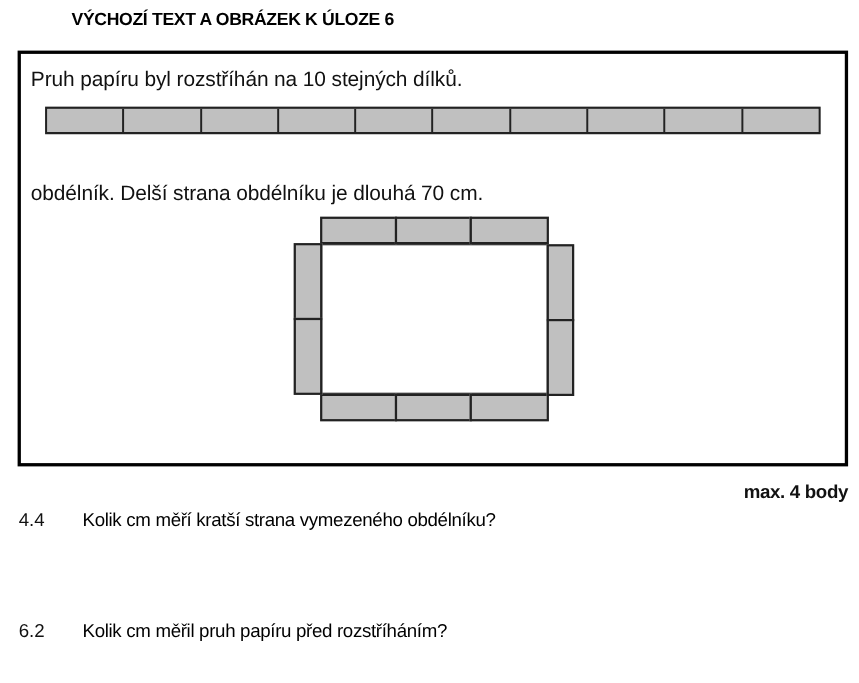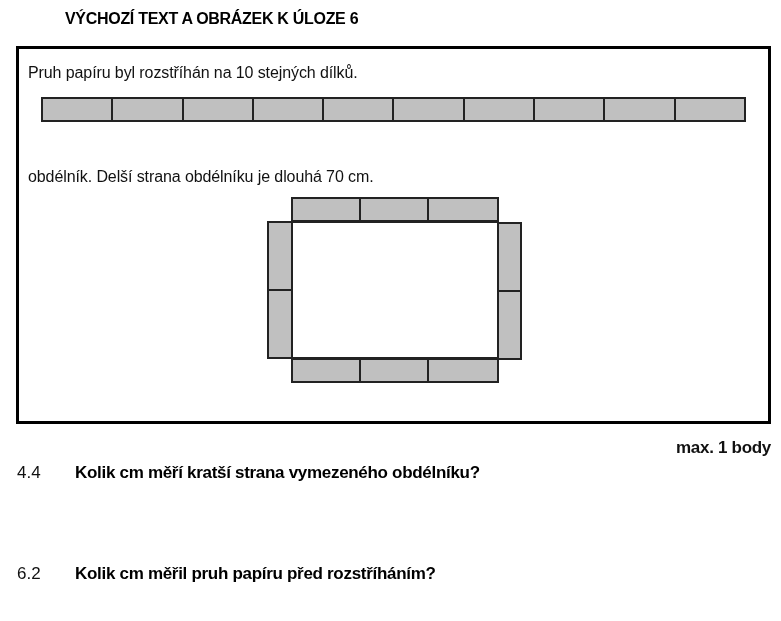--- a/index.html
+++ b/index.html
@@ -2,34 +2,34 @@
 <html><head>
 <meta charset="utf-8">
 <style>
   html, body { margin:0; padding:0; background:#ffffff; }
   body { width:781px; height:621px; position:relative; overflow:hidden;
          font-family:"DejaVu Sans", "Liberation Sans", sans-serif; color:#111; }
   .heading { position:absolute; left:17px; top:10px; font-weight:bold; font-size:16px;
              letter-spacing:-0.3px; color:#000; font-family:"Liberation Sans", sans-serif;margin-left:48px; }
   .box { position:absolute; left:16px; top:46px; width:749px; height:372px;
          border:3px solid #000; box-sizing:content-box; }
-  .p { position:absolute; font-size:16px; line-height:26px; color:#111;
+  .p { position:absolute; font-size:19px; line-height:26px; color:#111;
        font-family:"Liberation Sans", sans-serif; letter-spacing:-0.1px; }
   .strip { position:absolute; left:22px; top:48px; width:705px; height:25px;
            border:2px solid #222; box-sizing:border-box; display:flex; background:#c0c0c0; }
   .seg { flex:1; border-right:2px solid #222; background:#c0c0c0; }
   .seg:last-child { border-right:none; }
   .figure { position:absolute; left:248px; top:148px; width:260px; height:190px; }
   .tile { position:absolute; background:#c0c0c0; border:2px solid #222; box-sizing:border-box; }
   .inner { position:absolute; background:#fff; border:2px solid #222; box-sizing:border-box; }
   .points { position:absolute; right:10px; top:438px; font-weight:bold; font-size:17px;
             font-family:"Liberation Sans", sans-serif; letter-spacing:-0.3px; }
   .q { position:absolute; left:17px; font-size:17px; font-family:"Liberation Sans", sans-serif; }
   .q .num { display:inline-block; width:58px; color:#111; }
-  .q .txt { font-weight:bold; letter-spacing:-0.3px; color:#000;margin-top:29px; }
+  .q .txt { font-weight:normal; letter-spacing:-0.3px; color:#000;margin-top:29px; }
 </style>
 </head>
 <body>
 
 <div class="heading">VÝCHOZÍ TEXT A OBRÁZEK K ÚLOZE 6</div>
 
 <div class="box">
   <div class="p" style="left:9px; top:11px;">Pruh papíru byl rozstříhán na 10 stejných dílků.</div>
 
   <div class="strip">
@@ -60,21 +60,21 @@
     <div class="tile" style="left:160px; top:161px; width:72px; height:25px;"></div>
 
     <div class="tile" style="left:0px; top:24px; width:26px; height:70px;"></div>
     <div class="tile" style="left:0px; top:92px; width:26px; height:70px;"></div>
 
     <div class="tile" style="left:230px; top:25px; width:25px; height:70px;"></div>
     <div class="tile" style="left:230px; top:93px; width:25px; height:70px;"></div>
   </div>
 </div>
 
-<div class="points">max. 1 body</div>
+<div class="points">max. 4 body</div>
 
 <div class="q" style="top:463px;">
   <span class="num">4.4</span><span class="txt">Kolik cm měří kratší strana vymezeného obdélníku?</span>
 </div>
 
 <div class="q" style="top:564px;">
   <span class="num">6.2</span><span class="txt">Kolik cm měřil pruh papíru před rozstříháním?</span>
 </div>
 
 </body></html>

